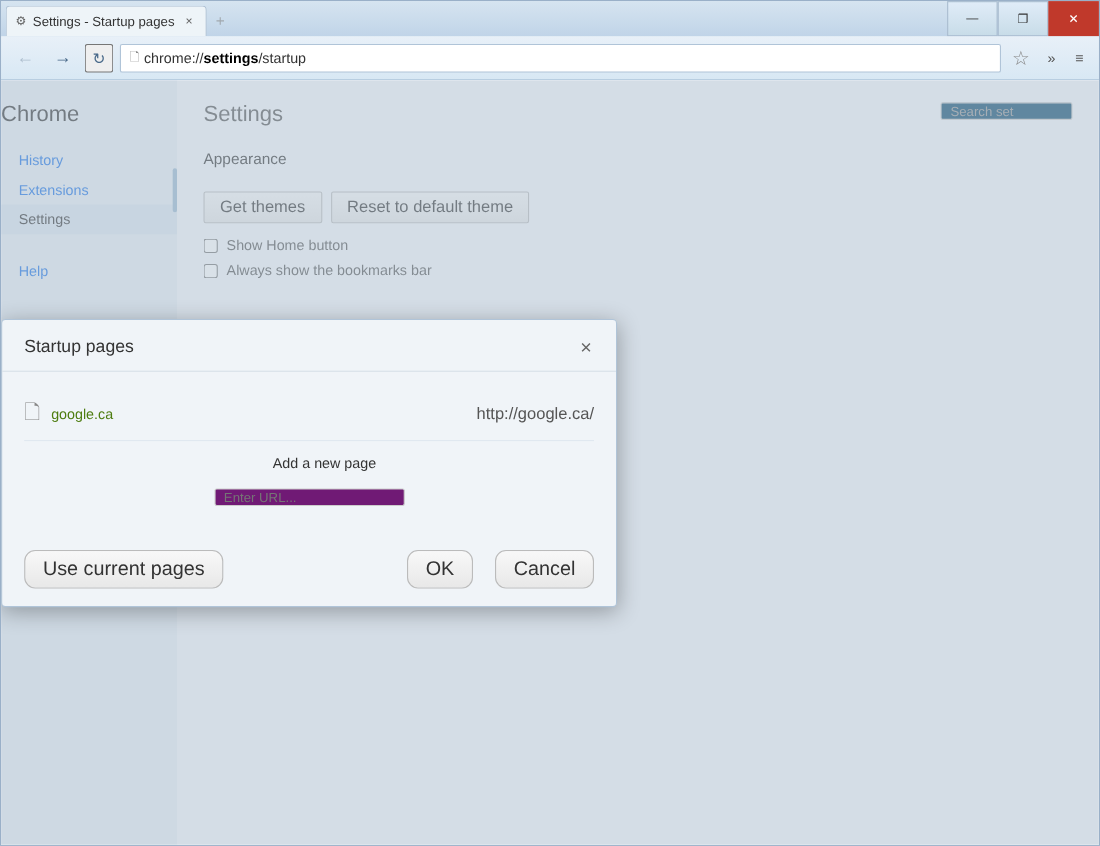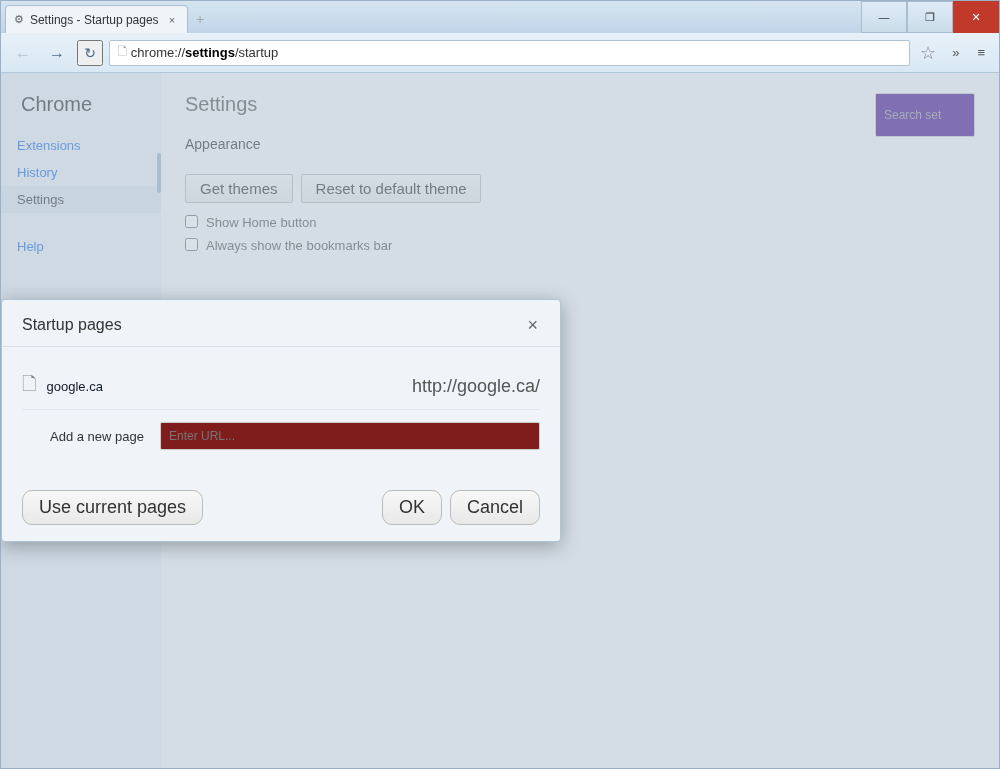--- a/index.html
+++ b/index.html
@@ -197,21 +197,21 @@
     .sidebar {
       width: 160px;
       background: #e8eef4;
       padding: 20px 0;
       flex-shrink: 0;
     }
 
     .sidebar-heading {
       font-size: 20px;
       color: #333;
-      padding: 0 20px 16px;
+      padding: 0 0 16px;
       font-weight: 300;
     }
 
     .sidebar-item {
       padding: 6px 16px;
       font-size: 13px;
       color: #1a73e8;
       cursor: pointer;
     }
 
@@ -235,25 +235,25 @@
       font-weight: 300;
       margin-bottom: 20px;
     }
 
     .search-settings {
       position: absolute;
       top: 20px;
       right: 24px;
       border: 1px solid #ccc;
       border-radius: 2px;
-      padding: 14px 8px;
+      padding: 0 8px;
       font-size: 12px;
       color: #999;
-      background: #4c1d95;
-      width: 100px;
+      background: #0c4a6e;
+      width: 120px;
     }
 
     .section-title {
       font-size: 13px;
       color: #333;
       margin-bottom: 8px;
     }
 
     .signin-section {
       margin-bottom: 12px;
@@ -290,21 +290,21 @@
       border: 1px solid #bbb;
       background: linear-gradient(to bottom, #f8f8f8, #e8e8e8);
       border-radius: 2px;
       font-size: 15px;
       color: #333;
       cursor: pointer;
     }
 
     .checkbox-row {
       display: flex;
-      align-items: flex-start;
+      align-items: flex-end;
       gap: 8px;
       margin-bottom: 8px;
       font-size: 13px;
       color: #555;
     }
 
     .checkbox-row input[type="checkbox"] {
       width: 13px;
       height: 13px;
     }
@@ -366,51 +366,52 @@
 
     .page-icon {
       color: #888;
       font-size: 18px;
       margin-right: 10px;
       flex-shrink: 0;
     }
 
     .page-name {
       font-size: 13px;
-      color: #0f172a;
+      color: #4d7c0f;
       flex: 1;
     }
 
     .page-url {
-      font-size: 18px;
+      font-size: 15px;
       color: #555;
     }
 
     .add-page-row {
       display: flex;
       align-items: center;
       padding: 12px 0;
       gap: 16px;
+      flex-direction: column;
     }
 
     .add-page-label {
       font-size: 13px;
       color: #333;
       margin-left: 28px;
     }
 
     .url-input {
       flex: 1;
       height: 28px;
       border: 1px solid #ccc;
       border-radius: 2px;
       padding: 0 8px;
       font-size: 12px;
       color: #999;
-      background: #7f1d1d;
+      background: #701a75;
     }
 
     .dialog-footer {
       padding: 12px 20px 16px;
       display: flex;
       align-items: center;
       justify-content: space-between;
     }
 
     .dialog-btn {
@@ -418,21 +419,21 @@
       border: 1px solid #bbb;
       background: linear-gradient(to bottom, #f8f8f8, #e8e8e8);
       border-radius: 10px;
       font-size: 18px;
       color: #333;
       cursor: pointer;
     }
 
     .dialog-btn-group {
       display: flex;
-      gap: 8px;
+      gap: 20px;
     }
 
     
     .sidebar-accent {
       width: 4px;
       background: #9ab8d0;
       position: absolute;
       left: 156px;
       top: 80px;
       height: 40px;
@@ -479,24 +480,24 @@
     <span class="star-btn">☆</span>
     <span class="ext-btn">»</span>
     <span class="menu-btn">≡</span>
   </div>
 
   <div class="content-area">
 
     <div class="sidebar">
       <div class="sidebar-heading">Chrome</div>
       <div class="sidebar-item">
+        <span>History</span>
+      </div>
+      <div class="sidebar-item">
         <span>Extensions</span>
-      </div>
-      <div class="sidebar-item">
-        <span>History</span>
       </div>
       <div class="sidebar-item active">
         <span>Settings</span>
       </div>
       <div style="height: 20px;"></div>
       <div class="sidebar-item">
         <span>Help</span>
       </div>
       <div class="sidebar-accent"></div>
     </div>

